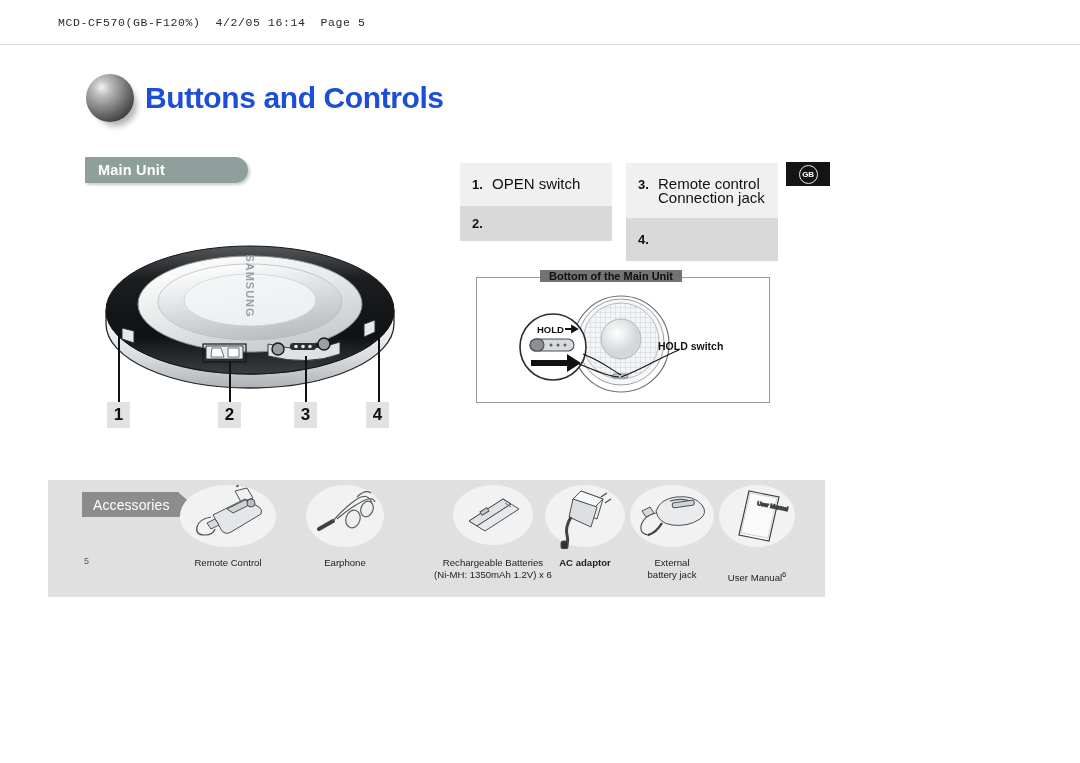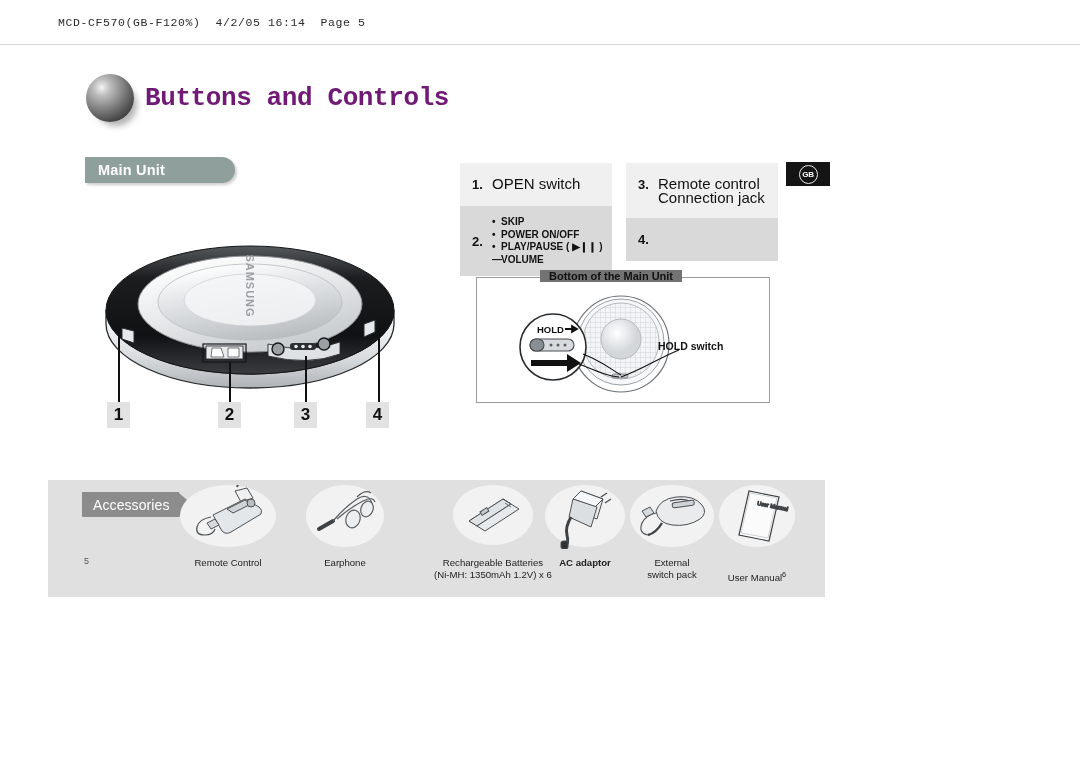--- a/index.html
+++ b/index.html
@@ -9,24 +9,24 @@
   
   .printline{position:absolute;left:58px;top:16px;font-family:"Liberation Mono", monospace;
              font-size:11.5px;letter-spacing:0.6px;color:#2b2b2b;white-space:pre;}
   .hrule{position:absolute;left:0;top:44px;width:1080px;height:1px;background:#d8d8d8;}
 
   
   .title-wrap{position:absolute;left:86px;top:74px;display:flex;align-items:center;}
   .sphere{width:48px;height:48px;border-radius:50%;
           background:radial-gradient(circle at 33% 28%, #f4f4f4 0%, #bdbdbd 18%, #6e6e6e 55%, #2c2c2c 88%, #1a1a1a 100%);
           box-shadow:6px 7px 6px -3px rgba(0,0,0,.30);margin-right:11px;}
-  .title-text{font-size:26px;font-weight:bold;letter-spacing:-0.4px;color:#701a75;font-family:Liberation Mono, monospace;}
-
-  
-  .mu-banner{position:absolute;left:85px;top:157px;width:150px;height:26px;
+  .title-text{font-size:30px;font-weight:bold;letter-spacing:-0.4px;color:#1d4ed8;}
+
+  
+  .mu-banner{position:absolute;left:85px;top:157px;width:163px;height:26px;
              background:#8f9f9b;border-radius:0 14px 14px 0;
              box-shadow:2px 2px 3px rgba(0,0,0,.20);}
   .mu-banner span{position:absolute;left:13px;top:5px;color:#fff;font-size:14.5px;font-weight:bold;
                   letter-spacing:.2px;}
 
   
   .gb-badge{position:absolute;left:786px;top:162px;width:44px;height:24px;background:#141414;
             display:flex;align-items:center;justify-content:center;}
   .gb-badge .ring{width:17px;height:17px;border-radius:50%;border:1.4px solid #e8e8e8;
                   display:flex;align-items:center;justify-content:center;}
@@ -162,26 +162,20 @@
 <div class="chip" style="left:294px;top:402px;">3</div>
 <div class="chip" style="left:366px;top:402px;">4</div>
 
 <div class="cbox" id="box-left">
   <div class="crow row-light pad1">
     <div class="num">1.</div>
     <div class="txt">OPEN switch</div>
   </div>
   <div class="crow row-dark pad2">
     <div class="num" style="align-self:center;">2.</div>
-    <ul class="bullets">
-      <li><span class="bdot">•</span><span>SKIP</span></li>
-      <li><span class="bdot">•</span><span>POWER ON/OFF</span></li>
-      <li><span class="bdot">•</span><span>PLAY/PAUSE ( ▶❙❙ )</span></li>
-      <li><span class="bdot">—</span><span>VOLUME</span></li>
-    </ul>
   </div>
 </div>
 
 <div class="cbox" id="box-right">
   <div class="crow row-light pad1">
     <div class="num">3.</div>
     <div class="txt">Remote control Connection jack</div>
   </div>
   <div class="crow row-dark pad1">
     <div class="num" style="align-self:center;">4.</div>
@@ -305,21 +299,21 @@
     <g stroke="#4c5053" fill="#eef0f1" stroke-width="1">
       <path d="M34 26 q4 -12 20 -14 q18 -2 26 8 q6 8 -2 14 q-12 8 -28 6 q-14 -2 -16 -14 z" fill="#e9ebed"></path>
       <path d="M48 16 q14 -4 24 2" fill="none" stroke-width="1.1"></path>
       <rect x="50" y="18" width="22" height="5" rx="2" fill="#cfd4d7" transform="rotate(-8 50 18)"></rect>
       <path d="M34 28 q-10 2 -14 10 q-4 10 6 12" fill="none" stroke-width="1.2"></path>
       <path d="M20 26 l8 -4 l4 6 l-8 4 z" fill="#d6dadd"></path>
       <path d="M40 38 q-6 10 -14 12" fill="none" stroke-width="2.4" stroke="#3e4245"></path>
     </g>
   </svg>
   <div class="cap" style="top:72px;">External
-switch pack</div>
+battery jack</div>
 </div>
 
 <div class="acc-item" style="left:757px;top:485px;">
   <div class="blob" style="width:76px;height:62px;"></div>
   <svg width="92" height="64" viewBox="0 0 92 64" style="position:absolute;left:-46px;top:0;">
     <g stroke="#3e4245" fill="#ffffff" stroke-width="1.2">
       <path d="M28 50 l10 -44 l30 6 l-10 44 z"></path>
       <path d="M30 48 l9 -40 l27 5 l-9 40 z" fill="#fbfbfc" stroke="#b9bec2" stroke-width="0.7"></path>
       <text x="46" y="20" font-family="Liberation Sans, sans-serif" font-size="5.5" fill="#9aa0a4" transform="rotate(11 46 20)">User Manual</text>
     </g>

